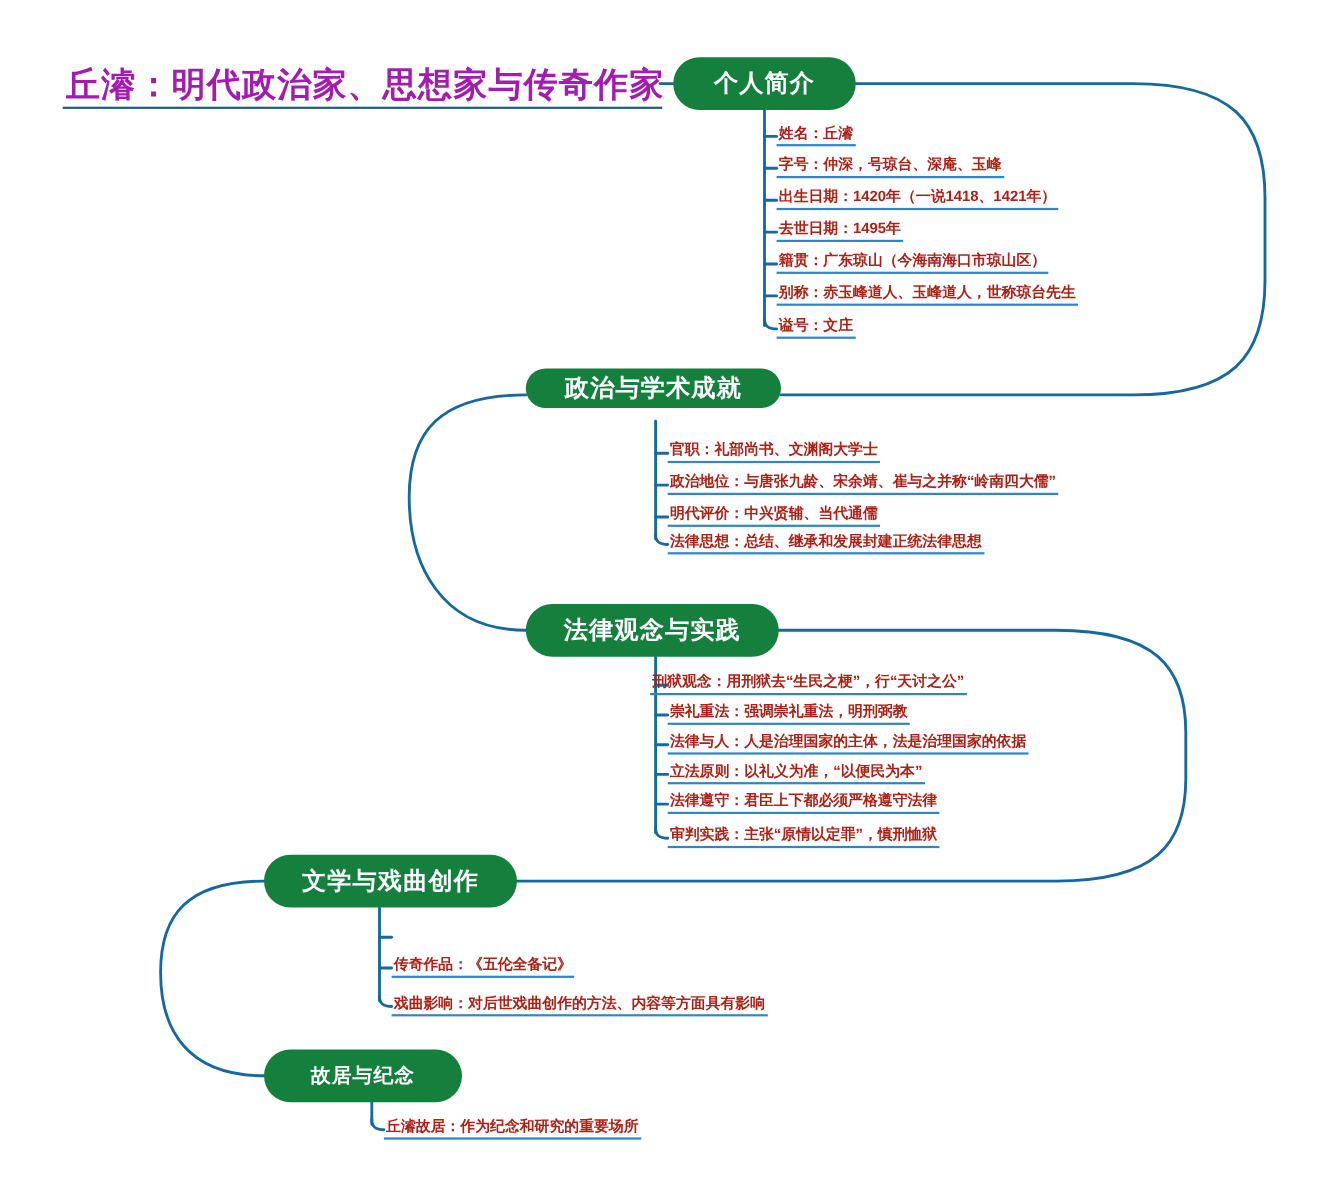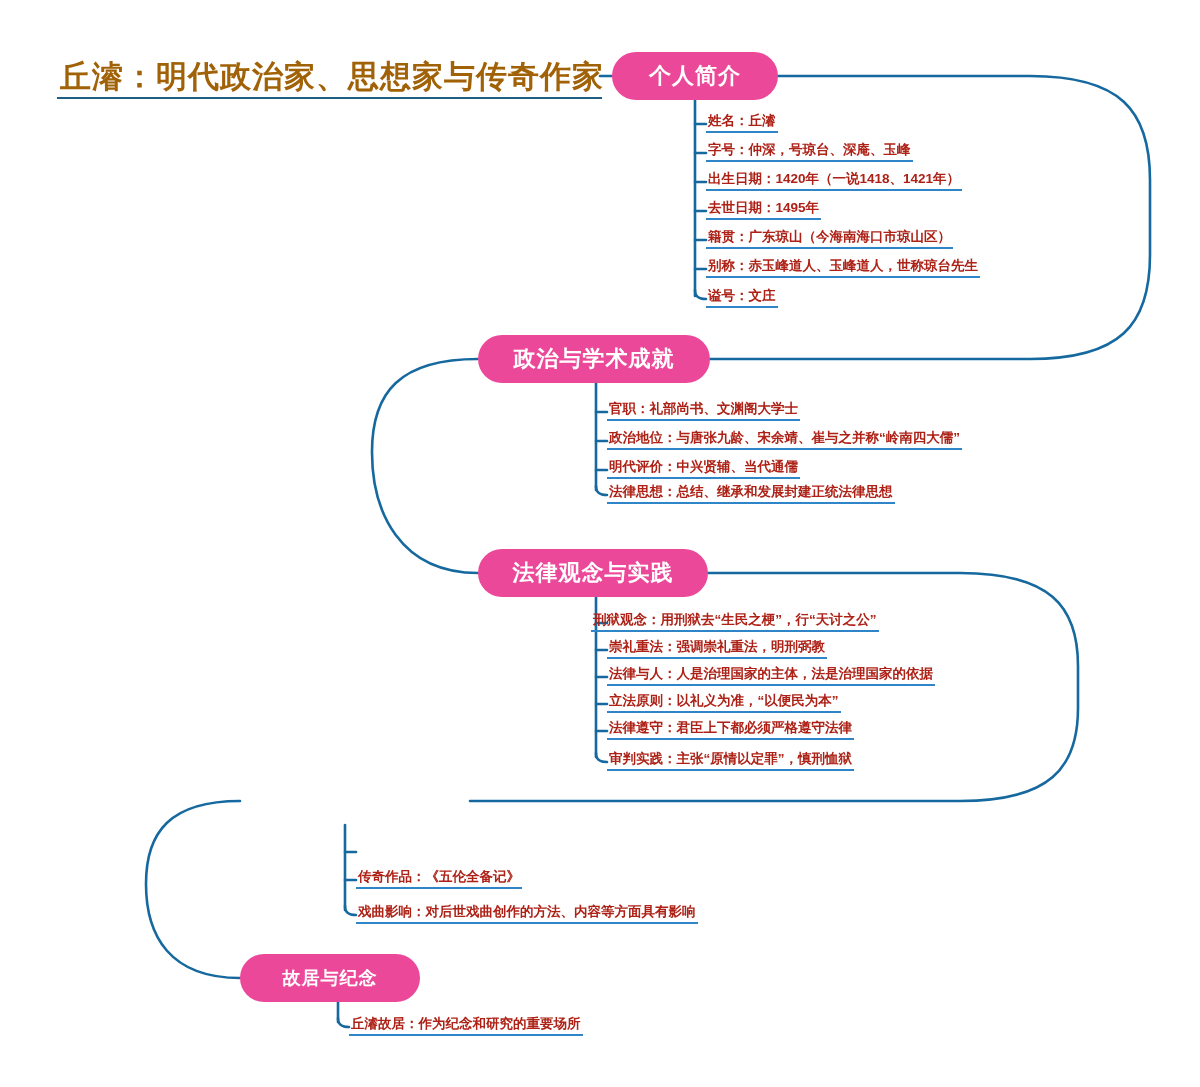--- a/index.html
+++ b/index.html
@@ -10,37 +10,37 @@
     font-family:"Liberation Serif","DejaVu Serif",serif;
     overflow:hidden;
     position:relative;
   }
   #canvas{position:absolute;left:0;top:0;width:1200px;height:1087px;}
   #svg-links{position:absolute;left:0;top:0;width:1200px;height:1087px;pointer-events:none;}
 
   
   .root-title{
     position:absolute;
-    color:#a16207;
+    color:#a21caf;
     font-size:31px;
     font-weight:700;
     letter-spacing:1px;
     white-space:nowrap;
     font-family:"Liberation Serif","DejaVu Serif",serif;
   }
   .root-rule{
     position:absolute;
     height:2px;
     background:#1d5f80;
   }
 
   
   .node{
     position:absolute;
-    background:#ec4899;
+    background:#15803d;
     color:#ffffff;
     border-radius:26px;
     display:flex;
     align-items:center;
     justify-content:center;
     font-weight:700;
     white-space:nowrap;
     font-family:"Liberation Serif","DejaVu Serif",serif;
     letter-spacing:1px;
     box-sizing:border-box;
@@ -123,40 +123,43 @@
   </div>
 
   <div class="leaf" style="left:706px;top:112px;">姓名：丘濬</div>
   <div class="leaf" style="left:706px;top:141px;">字号：仲深，号琼台、深庵、玉峰</div>
   <div class="leaf" style="left:706px;top:170px;">出生日期：1420年（一说1418、1421年）</div>
   <div class="leaf" style="left:706px;top:199px;">去世日期：1495年</div>
   <div class="leaf" style="left:706px;top:228px;text-align:right;">籍贯：广东琼山（今海南海口市琼山区）</div>
   <div class="leaf" style="left:706px;top:257px;">别称：赤玉峰道人、玉峰道人，世称琼台先生</div>
   <div class="leaf" style="left:706px;top:287px;">谥号：文庄</div>
 
-  <div class="node" style="left:478px;top:335px;width:232px;height:48px;font-size:22px;">
+  <div class="node" style="left:478px;top:335px;width:232px;height:36px;font-size:22px;">
     <span>政治与学术成就</span>
   </div>
 
   <div class="leaf" style="left:607px;top:400px;">官职：礼部尚书、文渊阁大学士</div>
   <div class="leaf" style="left:607px;top:429px;">政治地位：与唐张九龄、宋余靖、崔与之并称“岭南四大儒”</div>
   <div class="leaf" style="left:607px;top:458px;">明代评价：中兴贤辅、当代通儒</div>
   <div class="leaf" style="left:607px;top:483px;">法律思想：总结、继承和发展封建正统法律思想</div>
 
   <div class="node" style="left:478px;top:549px;width:230px;height:48px;font-size:22px;">
     <span>法律观念与实践</span>
   </div>
 
   <div class="leaf" style="left:591px;top:611px;">刑狱观念：用刑狱去“生民之梗”，行“天讨之公”</div>
   <div class="leaf" style="left:607px;top:638px;">崇礼重法：强调崇礼重法，明刑弼教</div>
   <div class="leaf" style="left:607px;top:665px;">法律与人：人是治理国家的主体，法是治理国家的依据</div>
   <div class="leaf" style="left:607px;top:692px;">立法原则：以礼义为准，“以便民为本”</div>
   <div class="leaf" style="left:607px;top:719px;">法律遵守：君臣上下都必须严格遵守法律</div>
   <div class="leaf" style="left:607px;top:750px;">审判实践：主张“原情以定罪”，慎刑恤狱</div>
 
+  <div class="node" style="left:240px;top:777px;width:230px;height:48px;font-size:22px;">
+    <span>文学与戏曲创作</span>
+  </div>
 
   <div class="leaf" style="left:356px;top:868px;">传奇作品：《五伦全备记》</div>
   <div class="leaf" style="left:356px;top:903px;">戏曲影响：对后世戏曲创作的方法、内容等方面具有影响</div>
 
   <div class="node" style="left:240px;top:954px;width:180px;height:48px;font-size:18px;">
     <span>故居与纪念</span>
   </div>
 
   <div class="leaf" style="left:349px;top:1015px;">丘濬故居：作为纪念和研究的重要场所</div>
 

